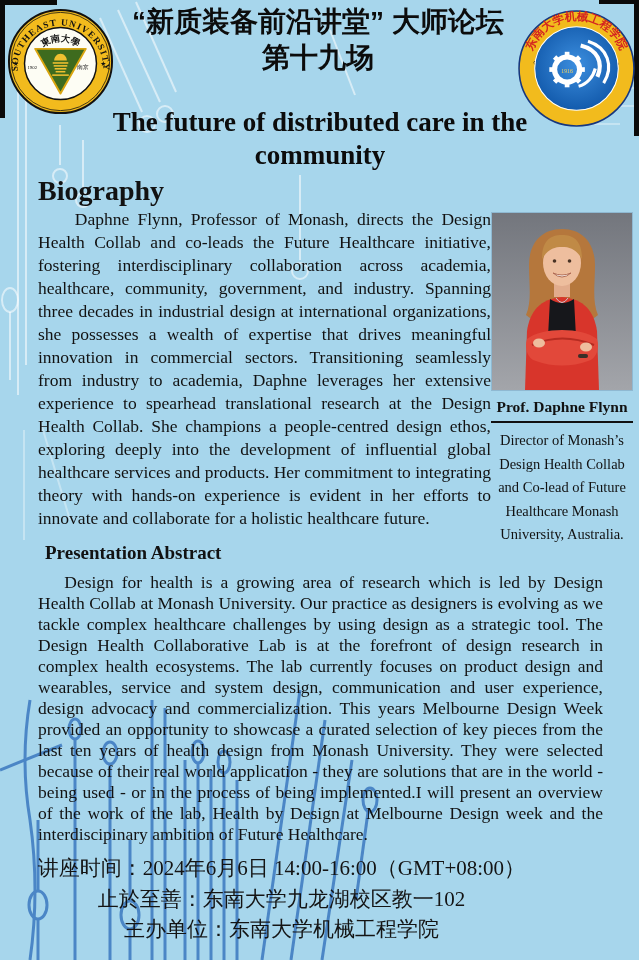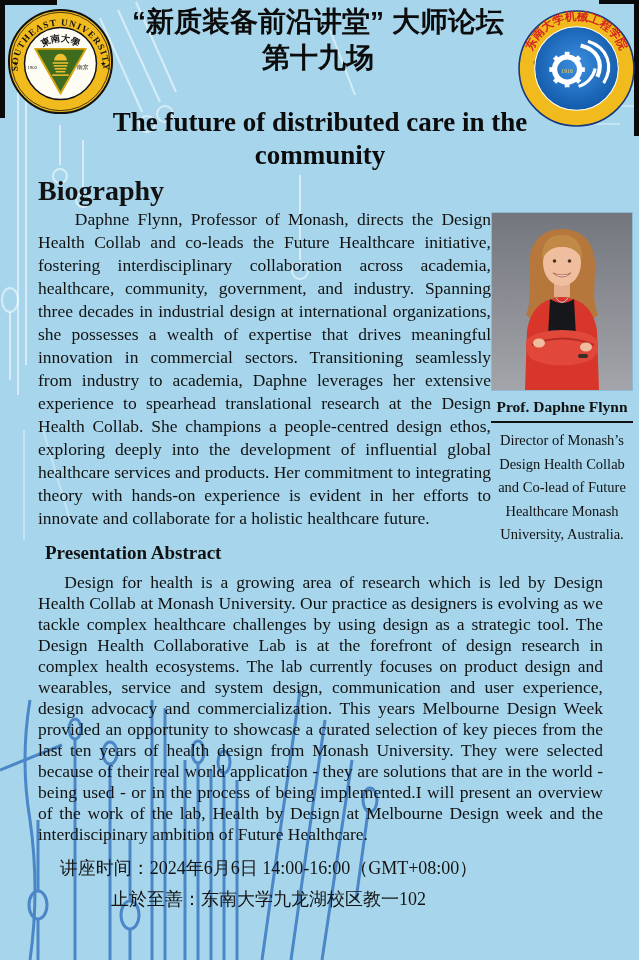--- a/index.html
+++ b/index.html
@@ -41,22 +41,22 @@
   .body-text {
     font-size:17.5px; line-height:23px; text-align:justify; margin-top:2px;
   }
   .bio-text { text-indent:2.1em; }
 
   .abstract-section { position:absolute; top:538px; left:38px; width:565px; }
   .abstract-section .section-heading { font-size:19px; padding-left:7px; }
   .abstract-text { text-indent:1.5em; line-height:21px; margin-top:4px; }
 
   .footer {
-    position:absolute; top:853px; left:0; width:537px; text-align:center;
-    font-size:18px; line-height:30.5px; color:#141414;
+    position:absolute; top:853px; left:13px; width:537px; text-align:center;
+    font-size:21px; line-height:30.5px; color:#141414;
   }
 </style>
 </head>
 <body>
 
 <div class="poster">
 
   <svg class="deco" width="639" height="960" viewBox="0 0 639 960">
     <g stroke="rgba(255,255,255,0.55)" stroke-width="2" fill="none">
       <path d="M18,55 V395"></path>
@@ -240,15 +240,16 @@
   </div>
 
   <div class="abstract-section">
     <div class="section-heading">Presentation Abstract</div>
     <div class="body-text abstract-text">Design for health is a growing area of research which is led by Design Health Collab at Monash University. Our practice as designers is evolving as we tackle complex healthcare challenges by using design as a strategic tool. The Design Health Collaborative Lab is at the forefront of design research in complex health ecosystems. The lab currently focuses on product design and wearables, service and system design, communication and user experience, design advocacy and commercialization. This years Melbourne Design Week provided an opportunity to showcase a curated selection of key pieces from the last ten years of health design from Monash University. They were selected because of their real world application - they are solutions that are in the world - being used - or in the process of being implemented.I will present an overview of the work of the lab, Health by Design at Melbourne Design week and the interdiscipinary ambition of Future Healthcare.</div>
   </div>
 
   <div class="footer">
     <div>讲座时间：2024年6月6日 14:00-16:00（GMT+08:00）</div>
     <div>止於至善：东南大学九龙湖校区教一102</div>
+    <div>主办单位：东南大学机械工程学院</div>
   </div>
 
 </div>
 
 </body></html>

